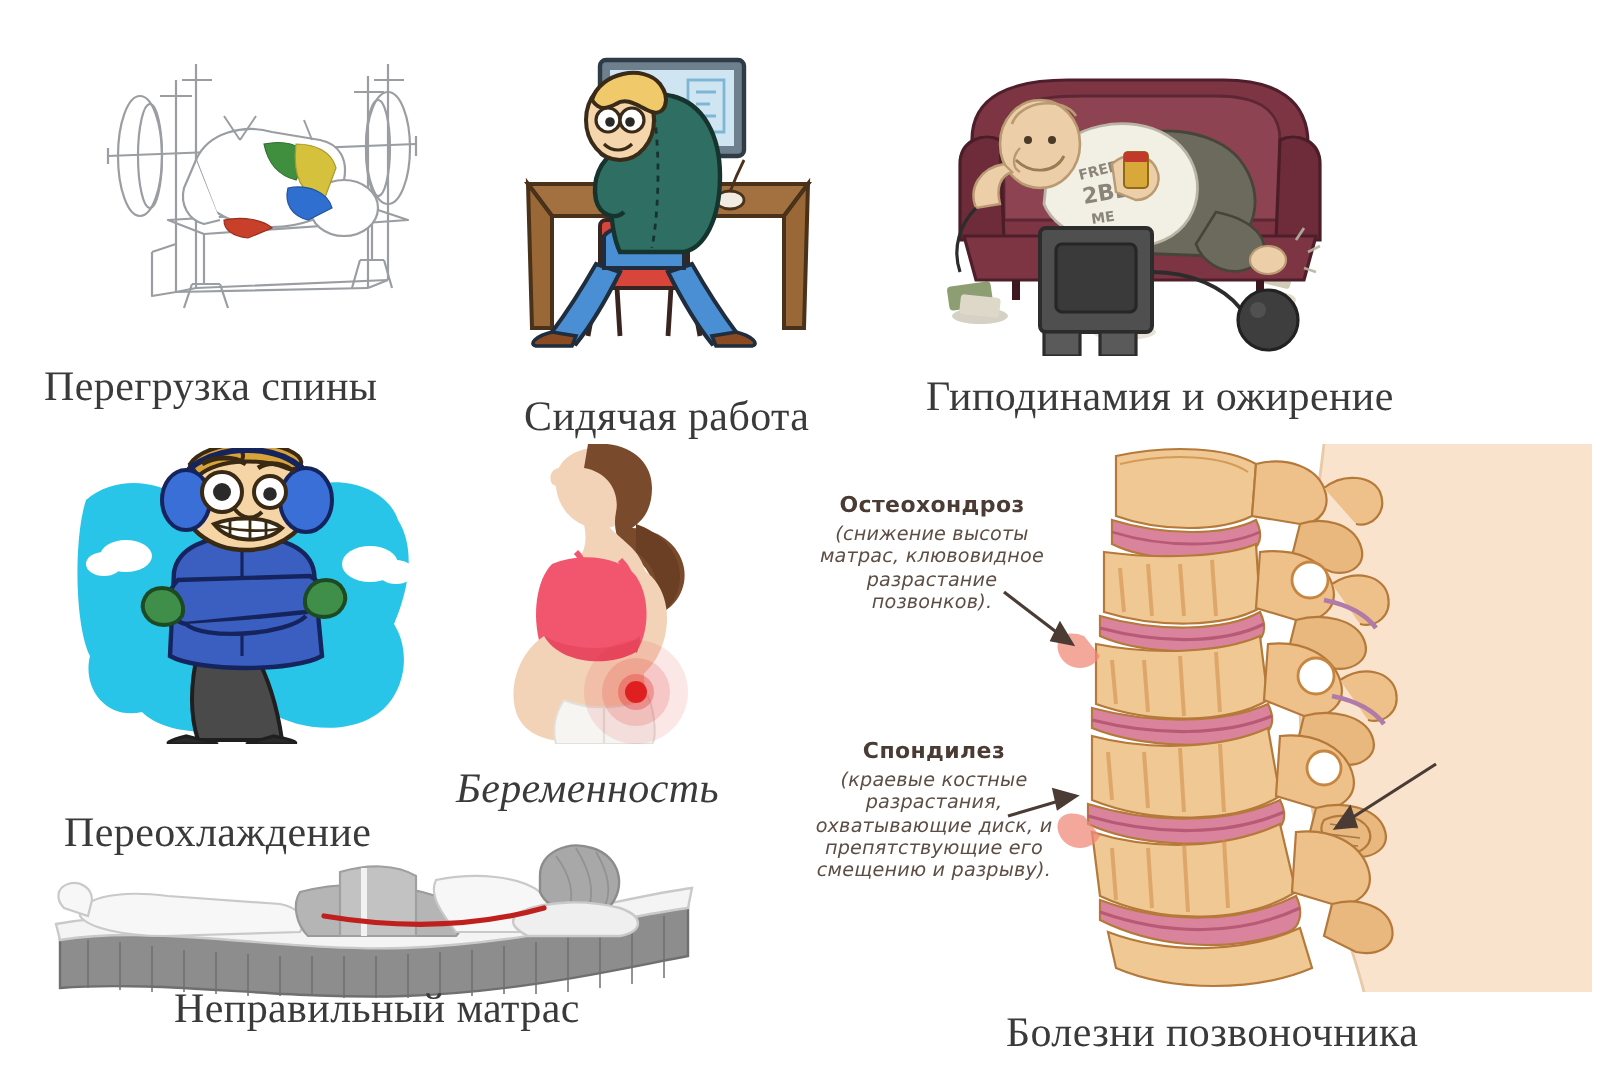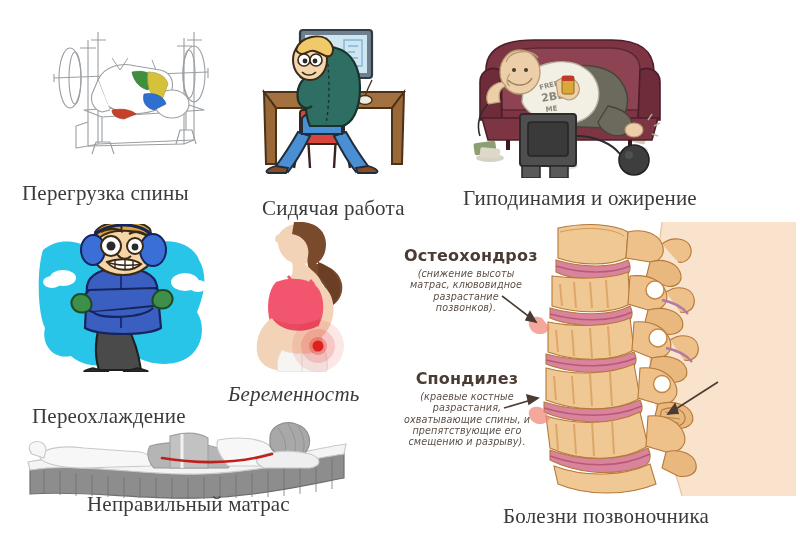--- a/index.html
+++ b/index.html
@@ -19,21 +19,21 @@
     white-space:nowrap;
     letter-spacing:.2px;
   }
   .art{position:absolute;overflow:hidden;}
   svg{display:block;overflow:visible;}
 
   
   .anno{position:absolute;text-align:center;line-height:1.18;}
   .anno .h{
     font-family:"DejaVu Sans", sans-serif;
-    font-weight:bold;font-size:16px;color:#4a3b34;
+    font-weight:bold;font-size:11px;color:#4a3b34;
     display:block;margin-bottom:2px;letter-spacing:.2px;
   }
   .anno .b{
     font-family:"DejaVu Sans", sans-serif;
     font-style:italic;font-size:9.6px;color:#5d4e45;
     display:block;letter-spacing:.1px;
   }
 </style>
 </head>
 <body>
@@ -391,19 +391,19 @@
       </g>
     </svg>
 
     <div class="anno" style="left:4px;top:25px;width:124px;">
       <span class="h">Остеохондроз</span>
       <span class="b">(снижение высоты матрас, клювовидное разрастание позвонков).</span>
     </div>
 
     <div class="anno" style="left:0px;top:148px;width:134px;">
       <span class="h">Спондилез</span>
-      <span class="b">(краевые костные разрастания, охватывающие спины, и препятствующие его смещению и разрыву).</span>
+      <span class="b">(краевые костные разрастания, охватывающие диск, и препятствующие его смещению и разрыву).</span>
     </div>
 
   </div>
   <div class="cap" style="left:503px;top:504px;">Болезни позвоночника</div>
 
 </div>
 
 </body></html>

